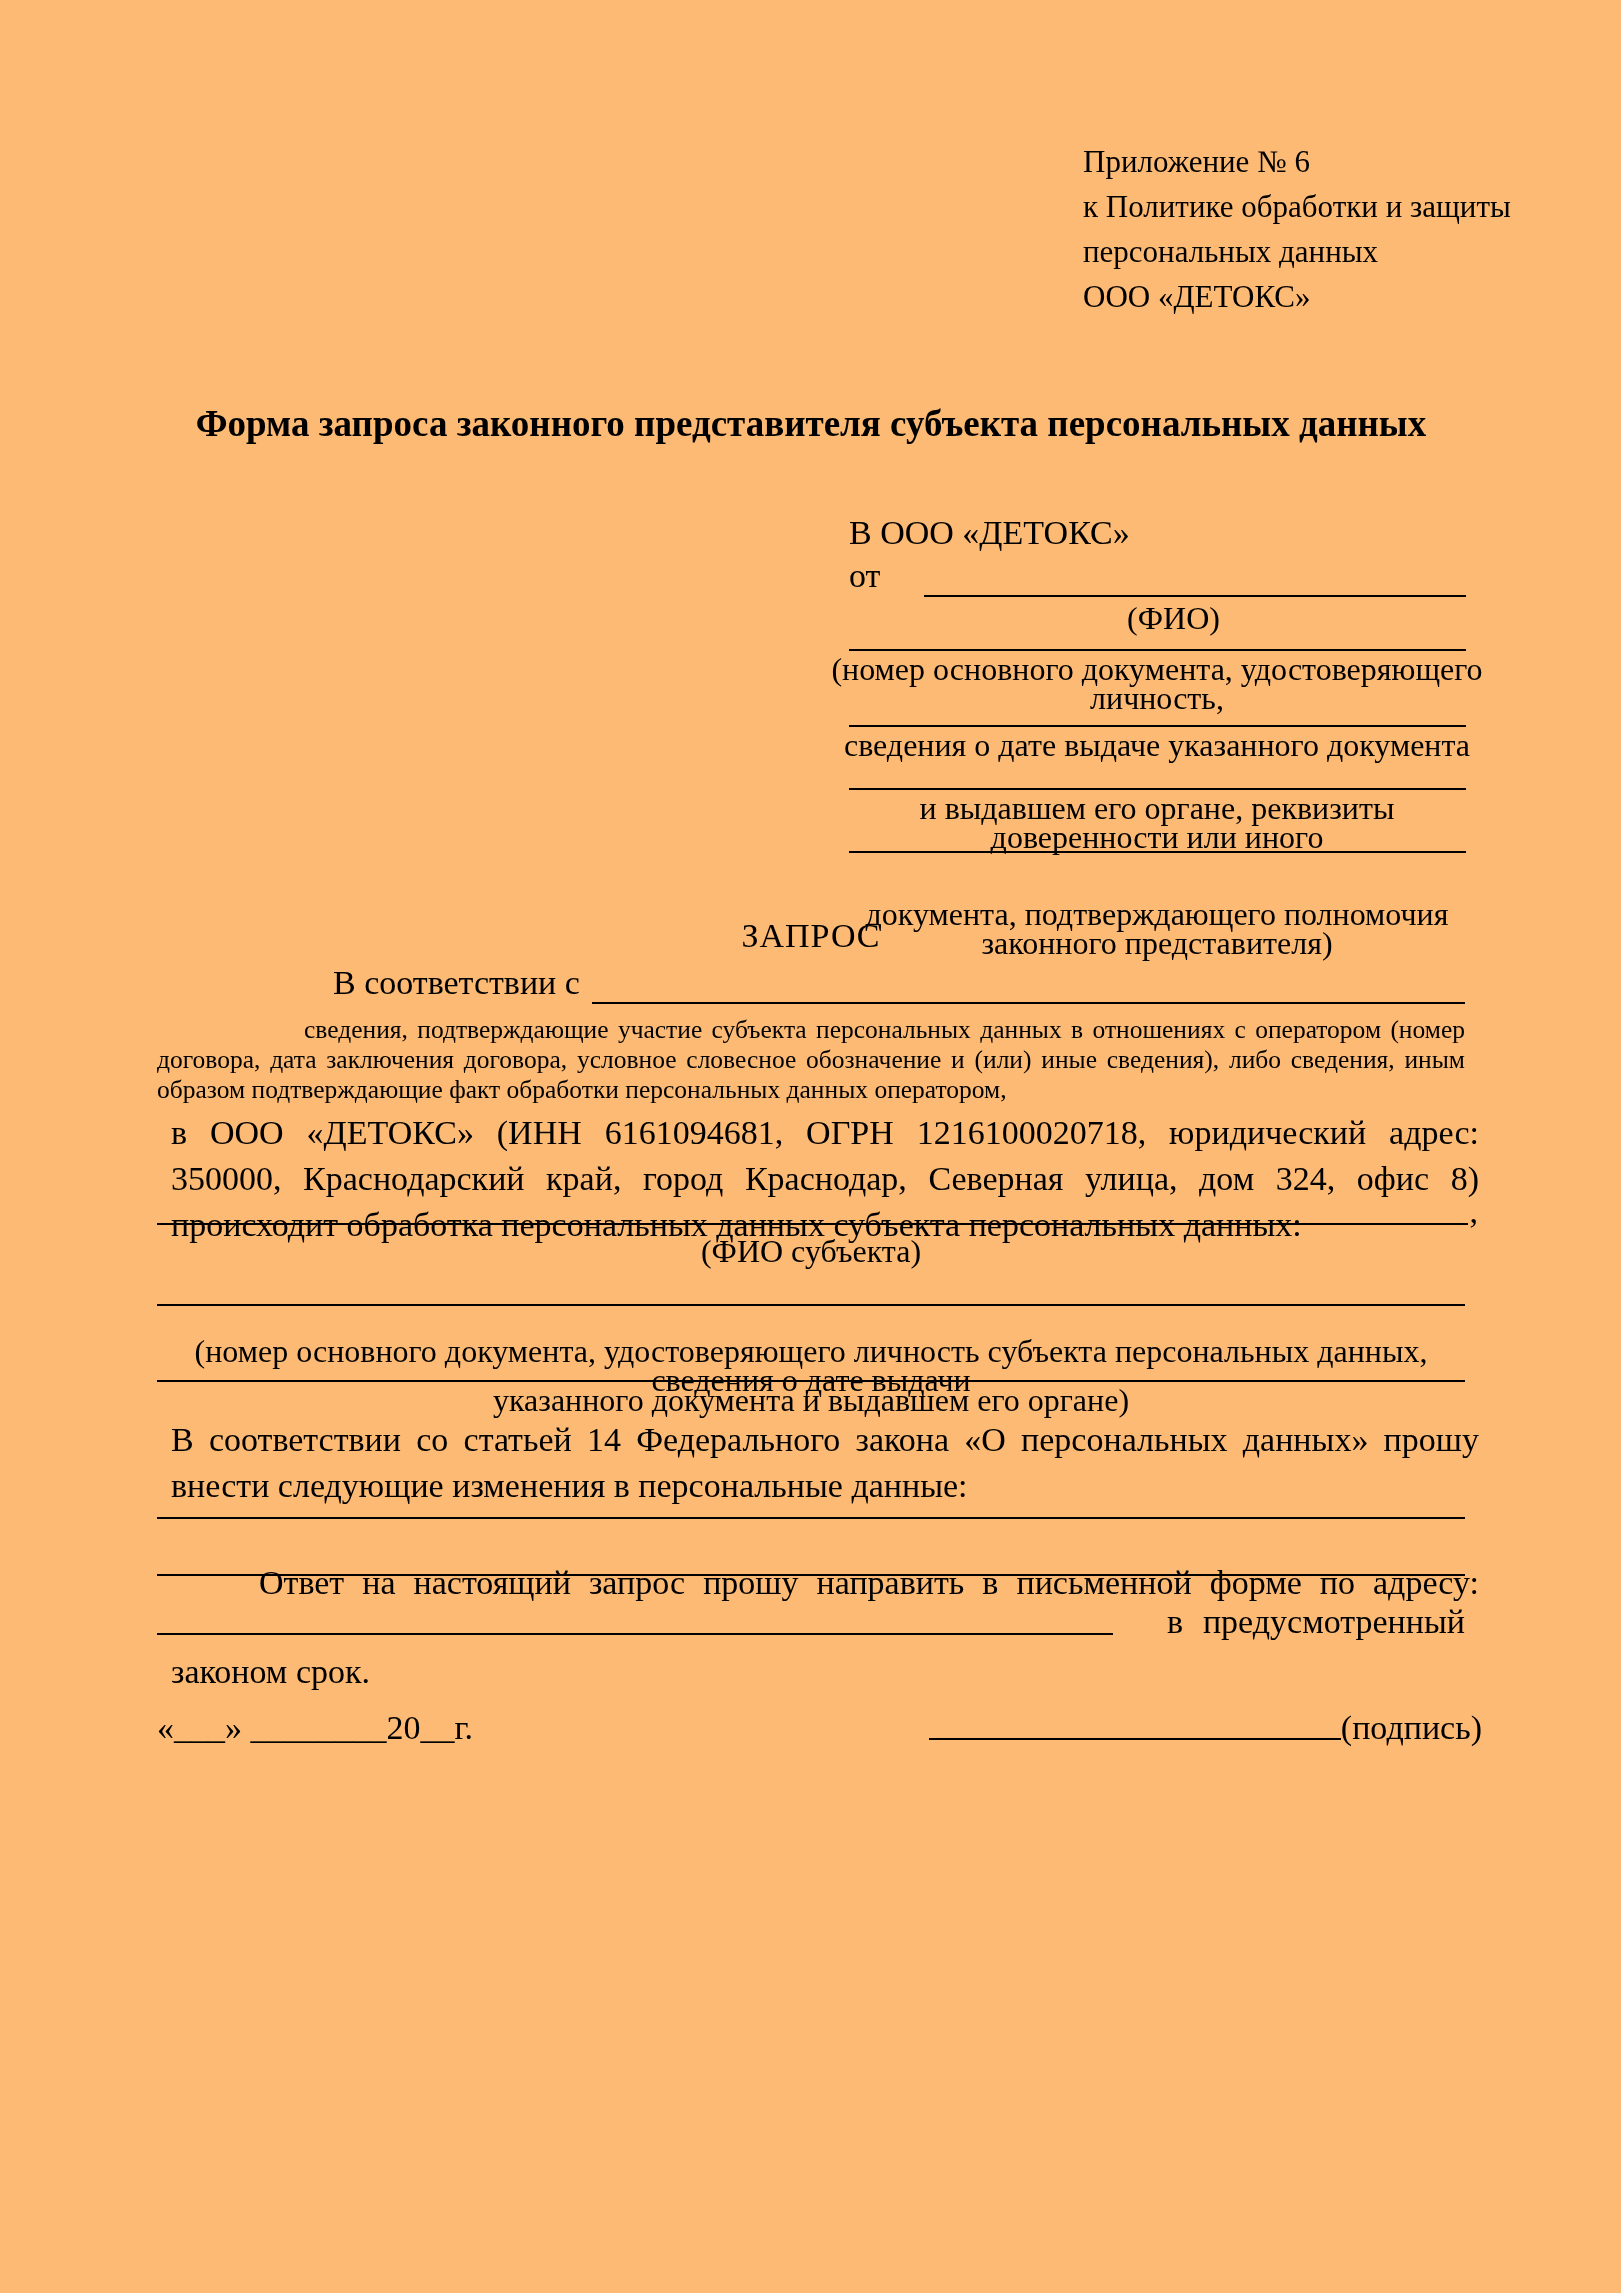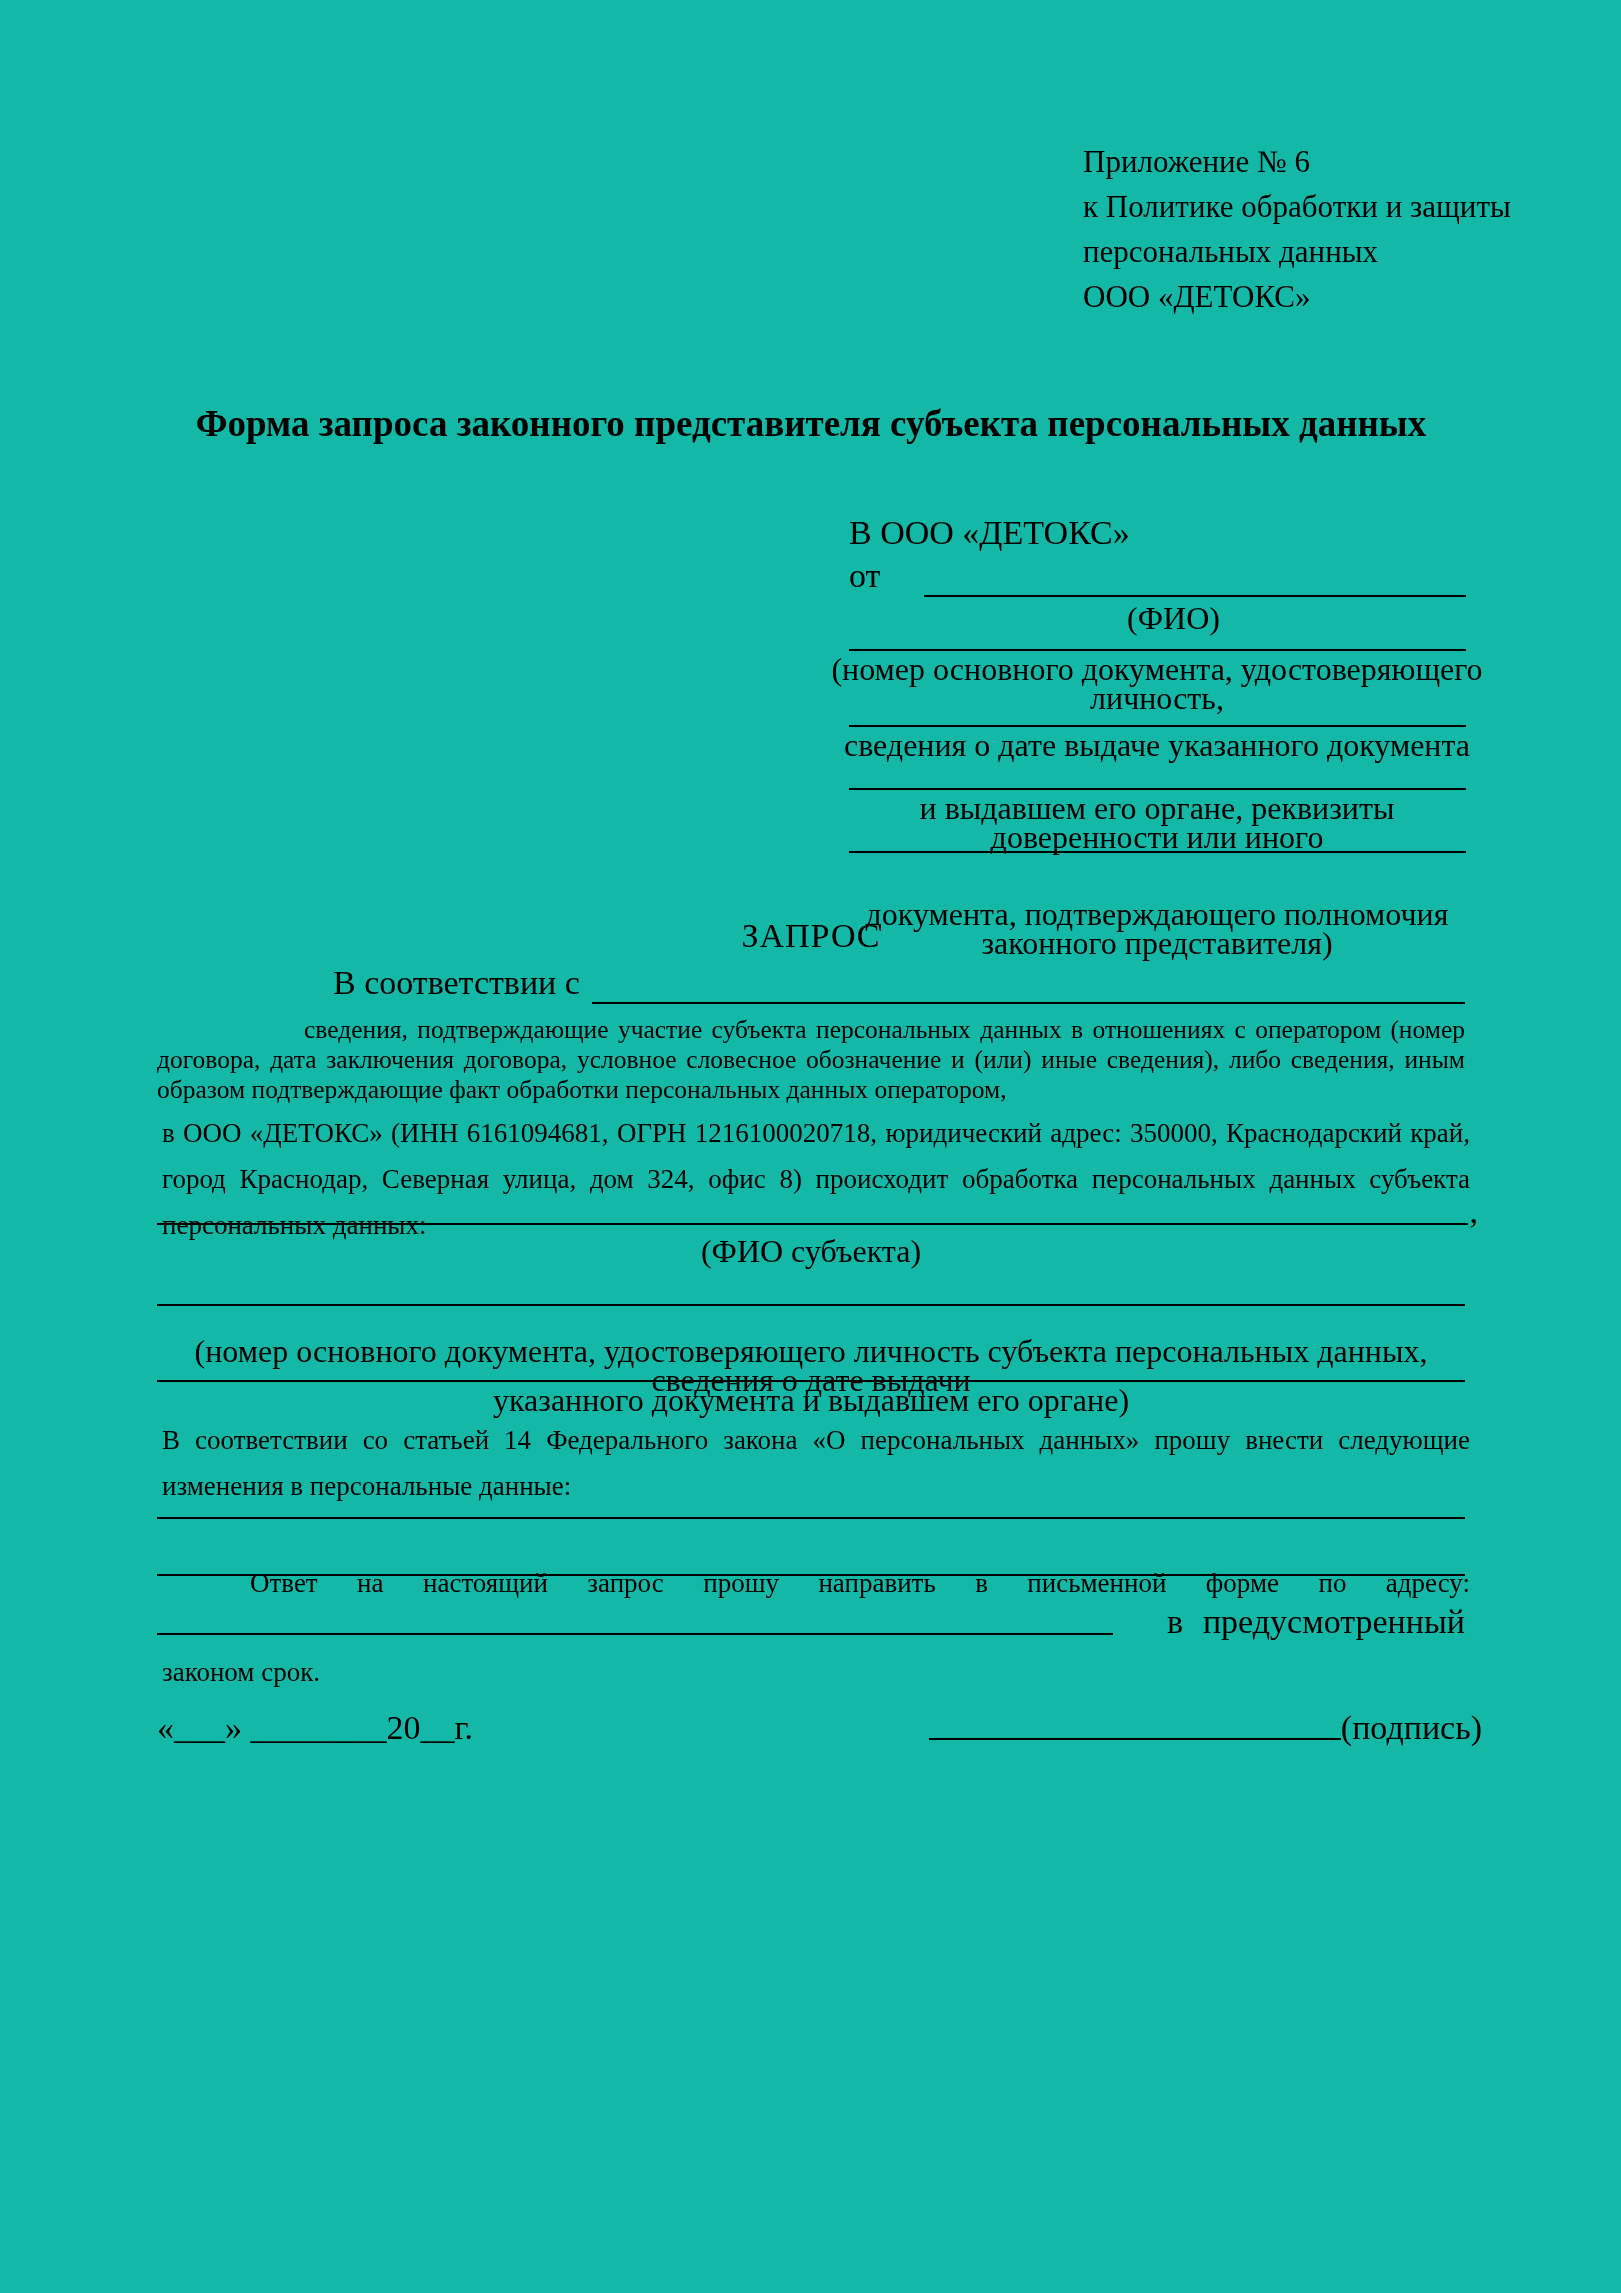--- a/index.html
+++ b/index.html
@@ -1,17 +1,17 @@
 <!DOCTYPE html>
 <html lang="ru"><head>
 <meta charset="utf-8">
 <style>
   html,body{margin:0;padding:0;background:#ffffff;}
   body{width:1621px;height:2294px;font-family:"Liberation Serif","DejaVu Serif",serif;color:#000;}
-  .page{position:relative;width:1621px;height:2294px;background:#14b8a6;overflow:hidden;}
+  .page{position:relative;width:1621px;height:2294px;background:#fdba74;overflow:hidden;}
 
   .hdr{position:absolute;left:1083px;top:139px;font-size:31px;line-height:45px;}
 
   .title{position:absolute;left:157px;top:400px;width:1308px;text-align:center;
          font-weight:700;font-size:37px;line-height:47px;}
 
   .to{position:absolute;left:849px;top:514px;font-size:34px;}
 
   .from-row{position:absolute;left:849px;top:557px;width:617px;display:flex;height:45px;font-size:34px;gap:32px;}
   .from-row .lbl{margin-right:11.8px;}
@@ -28,21 +28,21 @@
 
   .zapros{position:absolute;left:157px;top:917px;width:1308px;text-align:center;font-size:34px;letter-spacing:1px;}
 
   .intro-row{position:absolute;left:157px;top:964px;width:1308px;display:flex;height:45px;font-size:34px;}
   .intro-row .lbl{margin-left:176px;margin-right:11.8px;white-space:nowrap;}
   .intro-row .uline{flex:1;margin-bottom:4.9px;}
 
   .note{position:absolute;left:157px;top:1015px;width:1308px;font-size:25.5px;line-height:30px;
         text-align:justify;text-indent:147px;}
 
-  .para{position:absolute;left:162px;width:1308px;font-size:27px;line-height:46px;}
+  .para{position:absolute;left:171px;width:1308px;font-size:34px;line-height:46px;}
   .op{top:1110px;text-align:justify;}
 
   .subj-row{position:absolute;left:157px;top:1192px;width:1321px;display:flex;align-items:flex-end;height:39px;font-size:34px;}
   .subj-row .uline{flex:1;margin-bottom:5.9px;}
   .subj-row .comma{margin-left:2px;}
 
   .center-full{position:absolute;left:157px;width:1308px;text-align:center;}
   .sfio-cap{top:1237px;}
 
   .fullline{position:absolute;left:157px;width:1308px;height:0;border-bottom:2.9px solid #000;}

